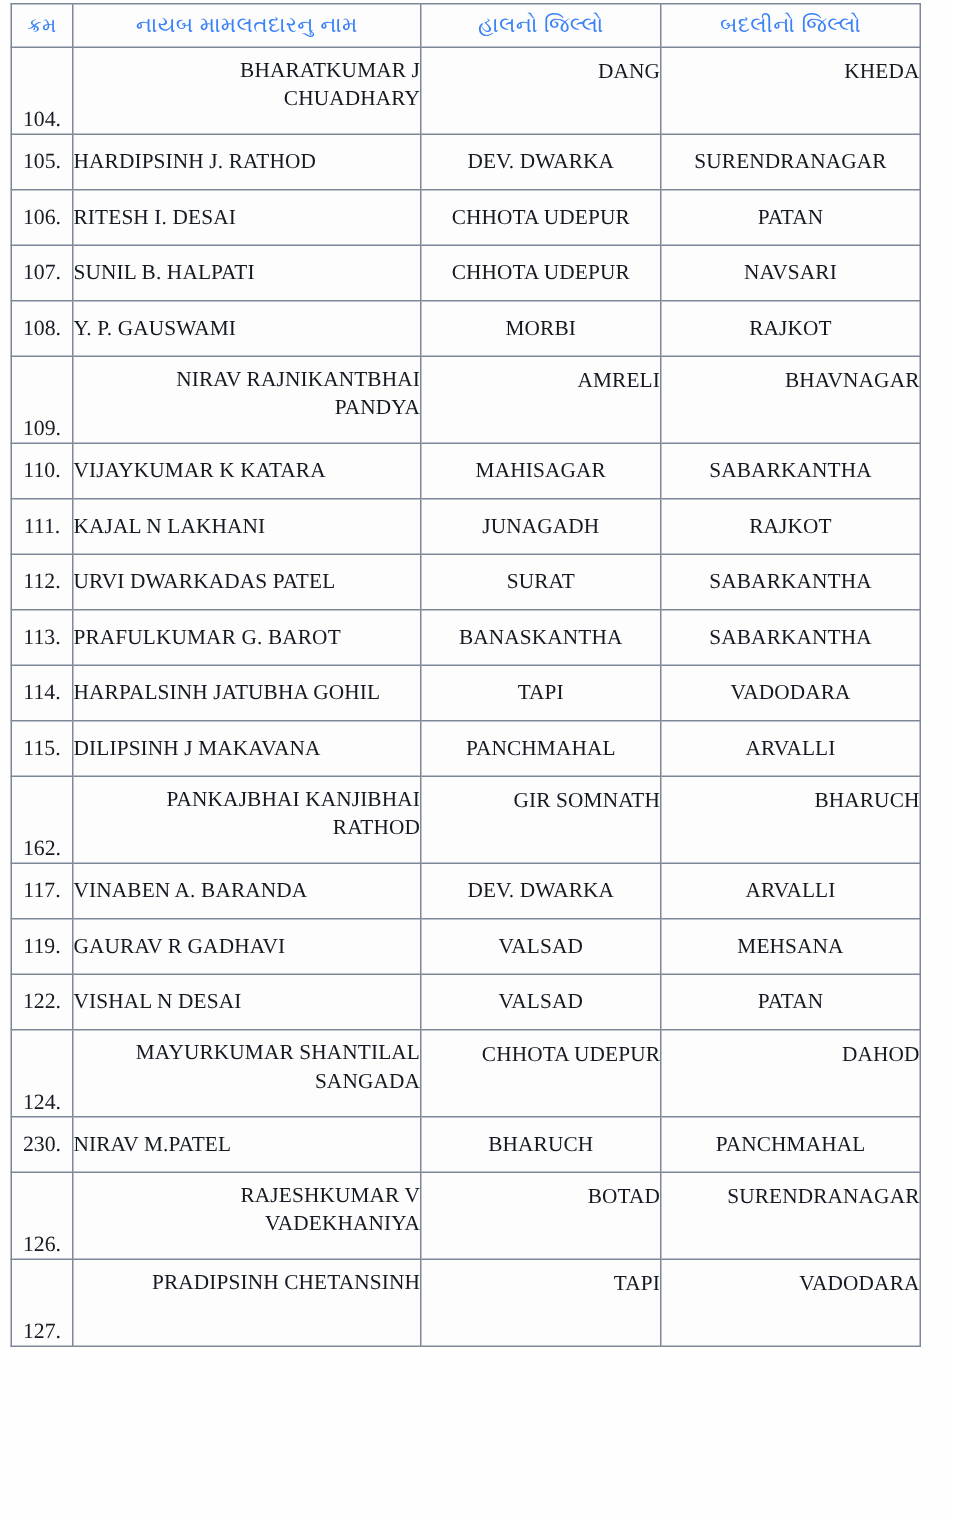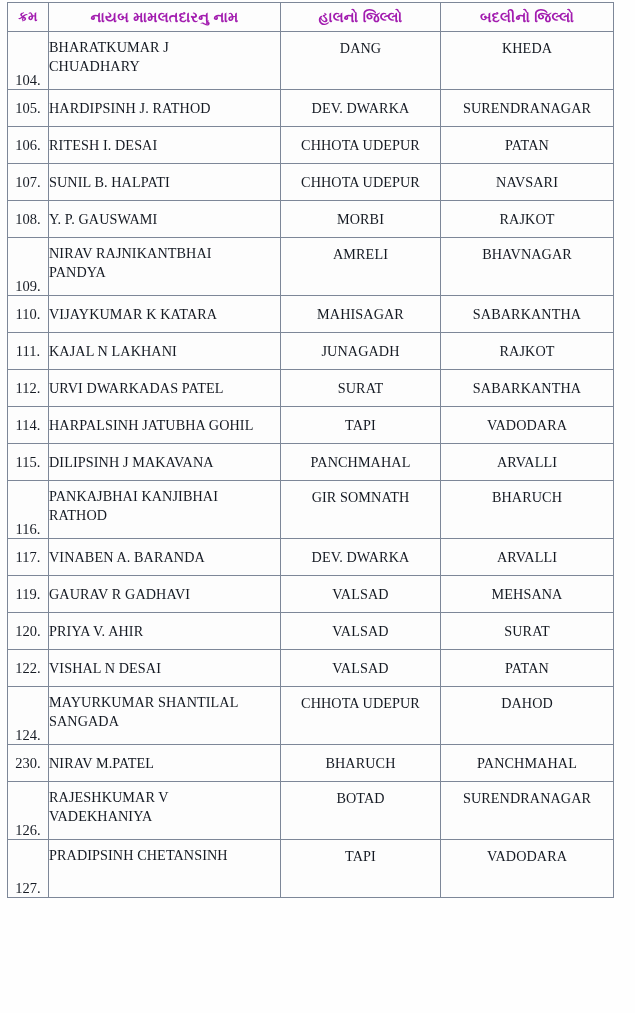--- a/index.html
+++ b/index.html
@@ -36,24 +36,24 @@
     vertical-align: middle;
   }
   col.c-sr    { width: 41px; }
   col.c-name  { width: 232px; }
   col.c-cur   { width: 160px; }
   col.c-new   { width: 173px; }
 
   thead th {
     height: 28px;
     text-align: center;
-    font-weight: bold;
+    font-weight: normal;
     font-size: 14.5px;
     letter-spacing: 0.2px;
-    color: #a21caf;
+    color: #3b82f6;
     font-family: "Liberation Sans", "DejaVu Sans", sans-serif;
   }
   thead th.sr-head { font-size: 13.5px; }
 
   tbody tr.r-single td { height: 36px; }
   tbody tr.r-double td { height: 50px; }
 
   td.sr {
     text-align: center;
     font-size: 14.5px;
@@ -77,20 +77,21 @@
     font-size: 14.2px;
     line-height: 19px;
     letter-spacing: 0.1px;
     color: #141922;
     margin-left: 16px;
   }
   tr.r-double td.name,
   tr.r-double td.dist {
     vertical-align: top;
     padding-top: 6px;
+    text-align: right;
   }
   tr.r-double td.dist { padding-top: 7px; }
   .nm-line { display: block; }
 </style>
 </head>
 <body>
 
 <div class="page">
   <table class="transfer-table">
     <colgroup>
@@ -176,37 +177,45 @@
         </tr>
         <tr class="r-single">
           <td class="sr">112.</td>
           <td class="name">
             <span class="nm-line">URVI DWARKADAS PATEL</span>
           </td>
           <td class="dist">SURAT</td>
           <td class="dist">SABARKANTHA</td>
         </tr>
         <tr class="r-single">
+          <td class="sr">113.</td>
+          <td class="name">
+            <span class="nm-line">PRAFULKUMAR G. BAROT</span>
+          </td>
+          <td class="dist">BANASKANTHA</td>
+          <td class="dist">SABARKANTHA</td>
+        </tr>
+        <tr class="r-single">
           <td class="sr">114.</td>
           <td class="name">
             <span class="nm-line">HARPALSINH JATUBHA GOHIL</span>
           </td>
           <td class="dist">TAPI</td>
           <td class="dist">VADODARA</td>
         </tr>
         <tr class="r-single">
           <td class="sr">115.</td>
           <td class="name">
             <span class="nm-line">DILIPSINH J MAKAVANA</span>
           </td>
           <td class="dist">PANCHMAHAL</td>
           <td class="dist">ARVALLI</td>
         </tr>
         <tr class="r-double">
-          <td class="sr">116.</td>
+          <td class="sr">162.</td>
           <td class="name">
             <span class="nm-line">PANKAJBHAI KANJIBHAI</span>
             <span class="nm-line">RATHOD</span>
           </td>
           <td class="dist">GIR SOMNATH</td>
           <td class="dist">BHARUCH</td>
         </tr>
         <tr class="r-single">
           <td class="sr">117.</td>
           <td class="name">
@@ -215,28 +224,20 @@
           <td class="dist">DEV. DWARKA</td>
           <td class="dist">ARVALLI</td>
         </tr>
         <tr class="r-single">
           <td class="sr">119.</td>
           <td class="name">
             <span class="nm-line">GAURAV R GADHAVI</span>
           </td>
           <td class="dist">VALSAD</td>
           <td class="dist">MEHSANA</td>
-        </tr>
-        <tr class="r-single">
-          <td class="sr">120.</td>
-          <td class="name">
-            <span class="nm-line">PRIYA V. AHIR</span>
-          </td>
-          <td class="dist">VALSAD</td>
-          <td class="dist">SURAT</td>
         </tr>
         <tr class="r-single">
           <td class="sr">122.</td>
           <td class="name">
             <span class="nm-line">VISHAL N DESAI</span>
           </td>
           <td class="dist">VALSAD</td>
           <td class="dist">PATAN</td>
         </tr>
         <tr class="r-double">

